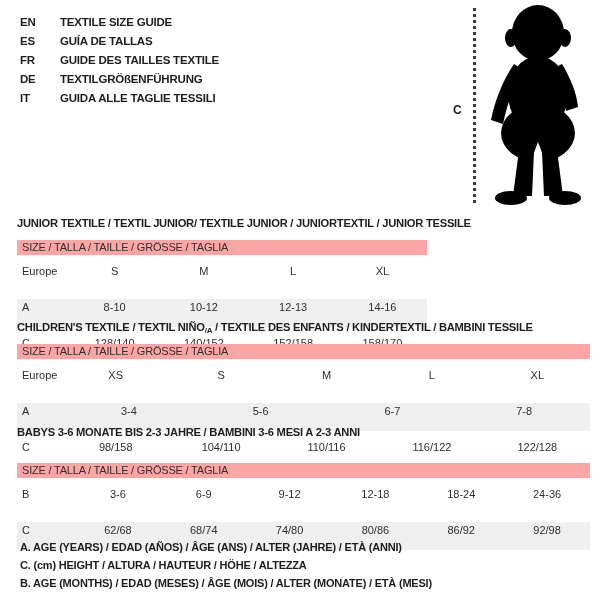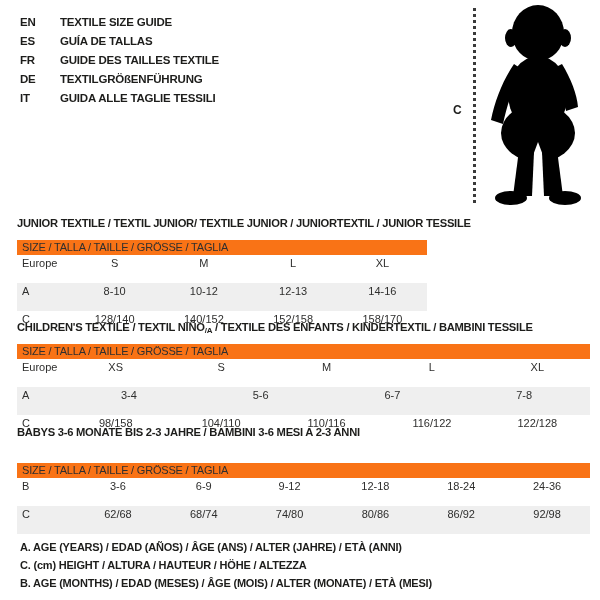--- a/index.html
+++ b/index.html
@@ -13,22 +13,22 @@
   .lang-code{width:40px;flex:0 0 40px;}
   
   .measure-line{position:absolute;left:473px;top:8px;width:3px;height:198px;
     background:repeating-linear-gradient(to bottom,#3a3a3a 0 3px,transparent 3px 6px);}
   .measure-label{position:absolute;left:453px;top:103px;font-weight:bold;font-size:12px;}
   .baby-svg{position:absolute;left:478px;top:2px;}
   
   .tbl-title{position:absolute;left:17px;font-weight:bold;font-size:11.2px;letter-spacing:-0.25px;line-height:17px;white-space:nowrap;}
   .tbl-title .sub{font-size:8px;vertical-align:-2px;}
   .tbl{position:absolute;left:17px;}
-  .bar{height:15px;line-height:15px;background:#f97316;color:#2f2f2f;font-size:11px;padding-left:5px;letter-spacing:-0.2px;}
-  .trow{display:flex;height:28px;line-height:16px;font-size:11px;color:#2e2e2d;}
+  .bar{height:15px;line-height:15px;background:#fca5a5;color:#2f2f2f;font-size:11px;padding-left:5px;letter-spacing:-0.2px;}
+  .trow{display:flex;height:28px;line-height:16px;font-size:11px;color:#2e2e2d;margin-top:8px;}
   .trow.stripe{background:#efefef;}
   .lbl{padding-left:5px;}
   .t1 .lbl{width:48px;flex:0 0 48px;}
   .t2 .lbl{width:41px;flex:0 0 41px;}
   .t3 .lbl{width:53px;flex:0 0 53px;}
   .cell{flex:1 1 0;text-align:center;}
   
   .footnotes{position:absolute;left:20px;top:538px;}
   .footnote{font-weight:bold;font-size:11px;line-height:18px;letter-spacing:-0.2px;white-space:nowrap;}
 </style>

